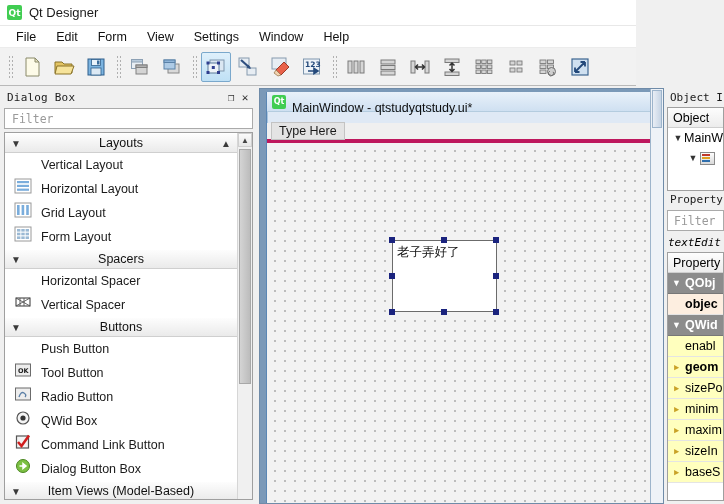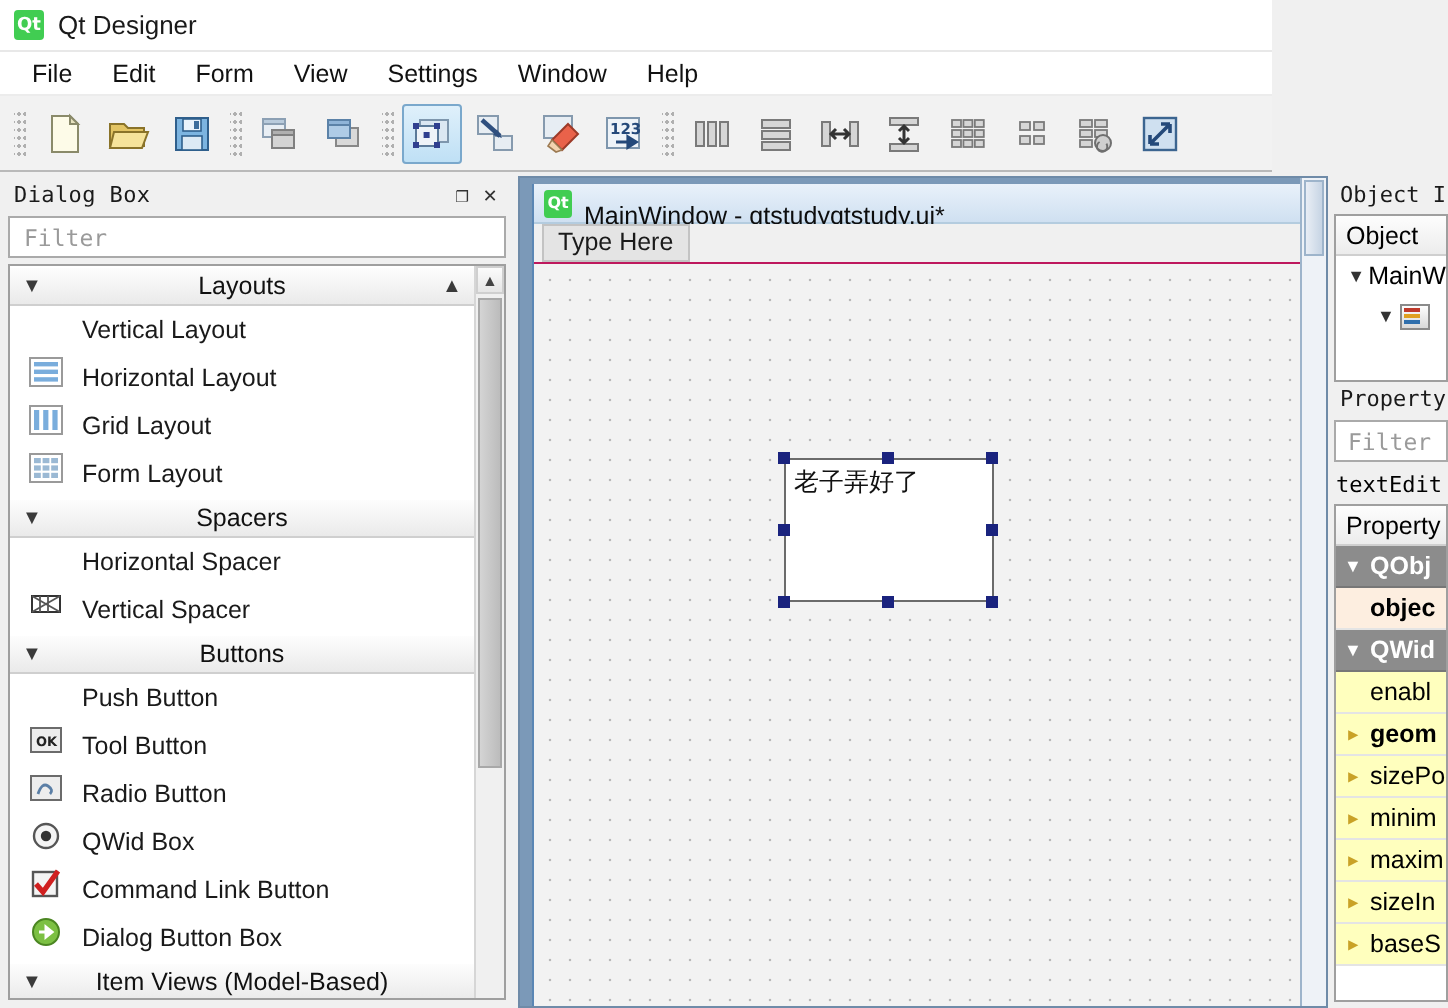--- a/index.html
+++ b/index.html
@@ -253,23 +253,24 @@
     display: flex; gap: 2px; padding-right: 4px;
   }
   .form-title .fbtn {
     width: 11px; height: 14px;
     background: linear-gradient(#f4f9fd,#d3e2f0);
     border: 1px solid #90b2d2;
   }
   .form-menubar {
     height: 20px;
     background: #f0f0f0;
-    border-bottom: 1px solid #be185d;
-    display: flex; 
+    border-bottom: 4px solid #be185d;
+    display: flex; align-items: center;
     padding-left: 4px;
+    margin-top: 11px;
   }
   .type-here {
     font-size: 12.5px;
     color: #1a1a1a;
     background: #e4e4e4;
     border: 1px solid #c3c3c3;
     padding: 1px 7px;
     cursor: default;
   }
   .canvas {
@@ -381,20 +382,21 @@
     font-size: 11.5px;
   }
   .pe-filter input::placeholder { color: #9a9a9a; }
   .pe-objname {
     height: 18px;
     display: flex; align-items: center;
     font-family: "DejaVu Sans Mono", monospace;
     font-size: 11px;
     padding-left: 2px;
     white-space: nowrap;
+    font-style: italic;
   }
   .pe-table {
     flex: 1;
     background: #fff;
     border: 1px solid #9f9f9f;
     margin: 1px 0 0 1px;
     overflow: hidden;
   }
   .pe-head {
     height: 20px;

